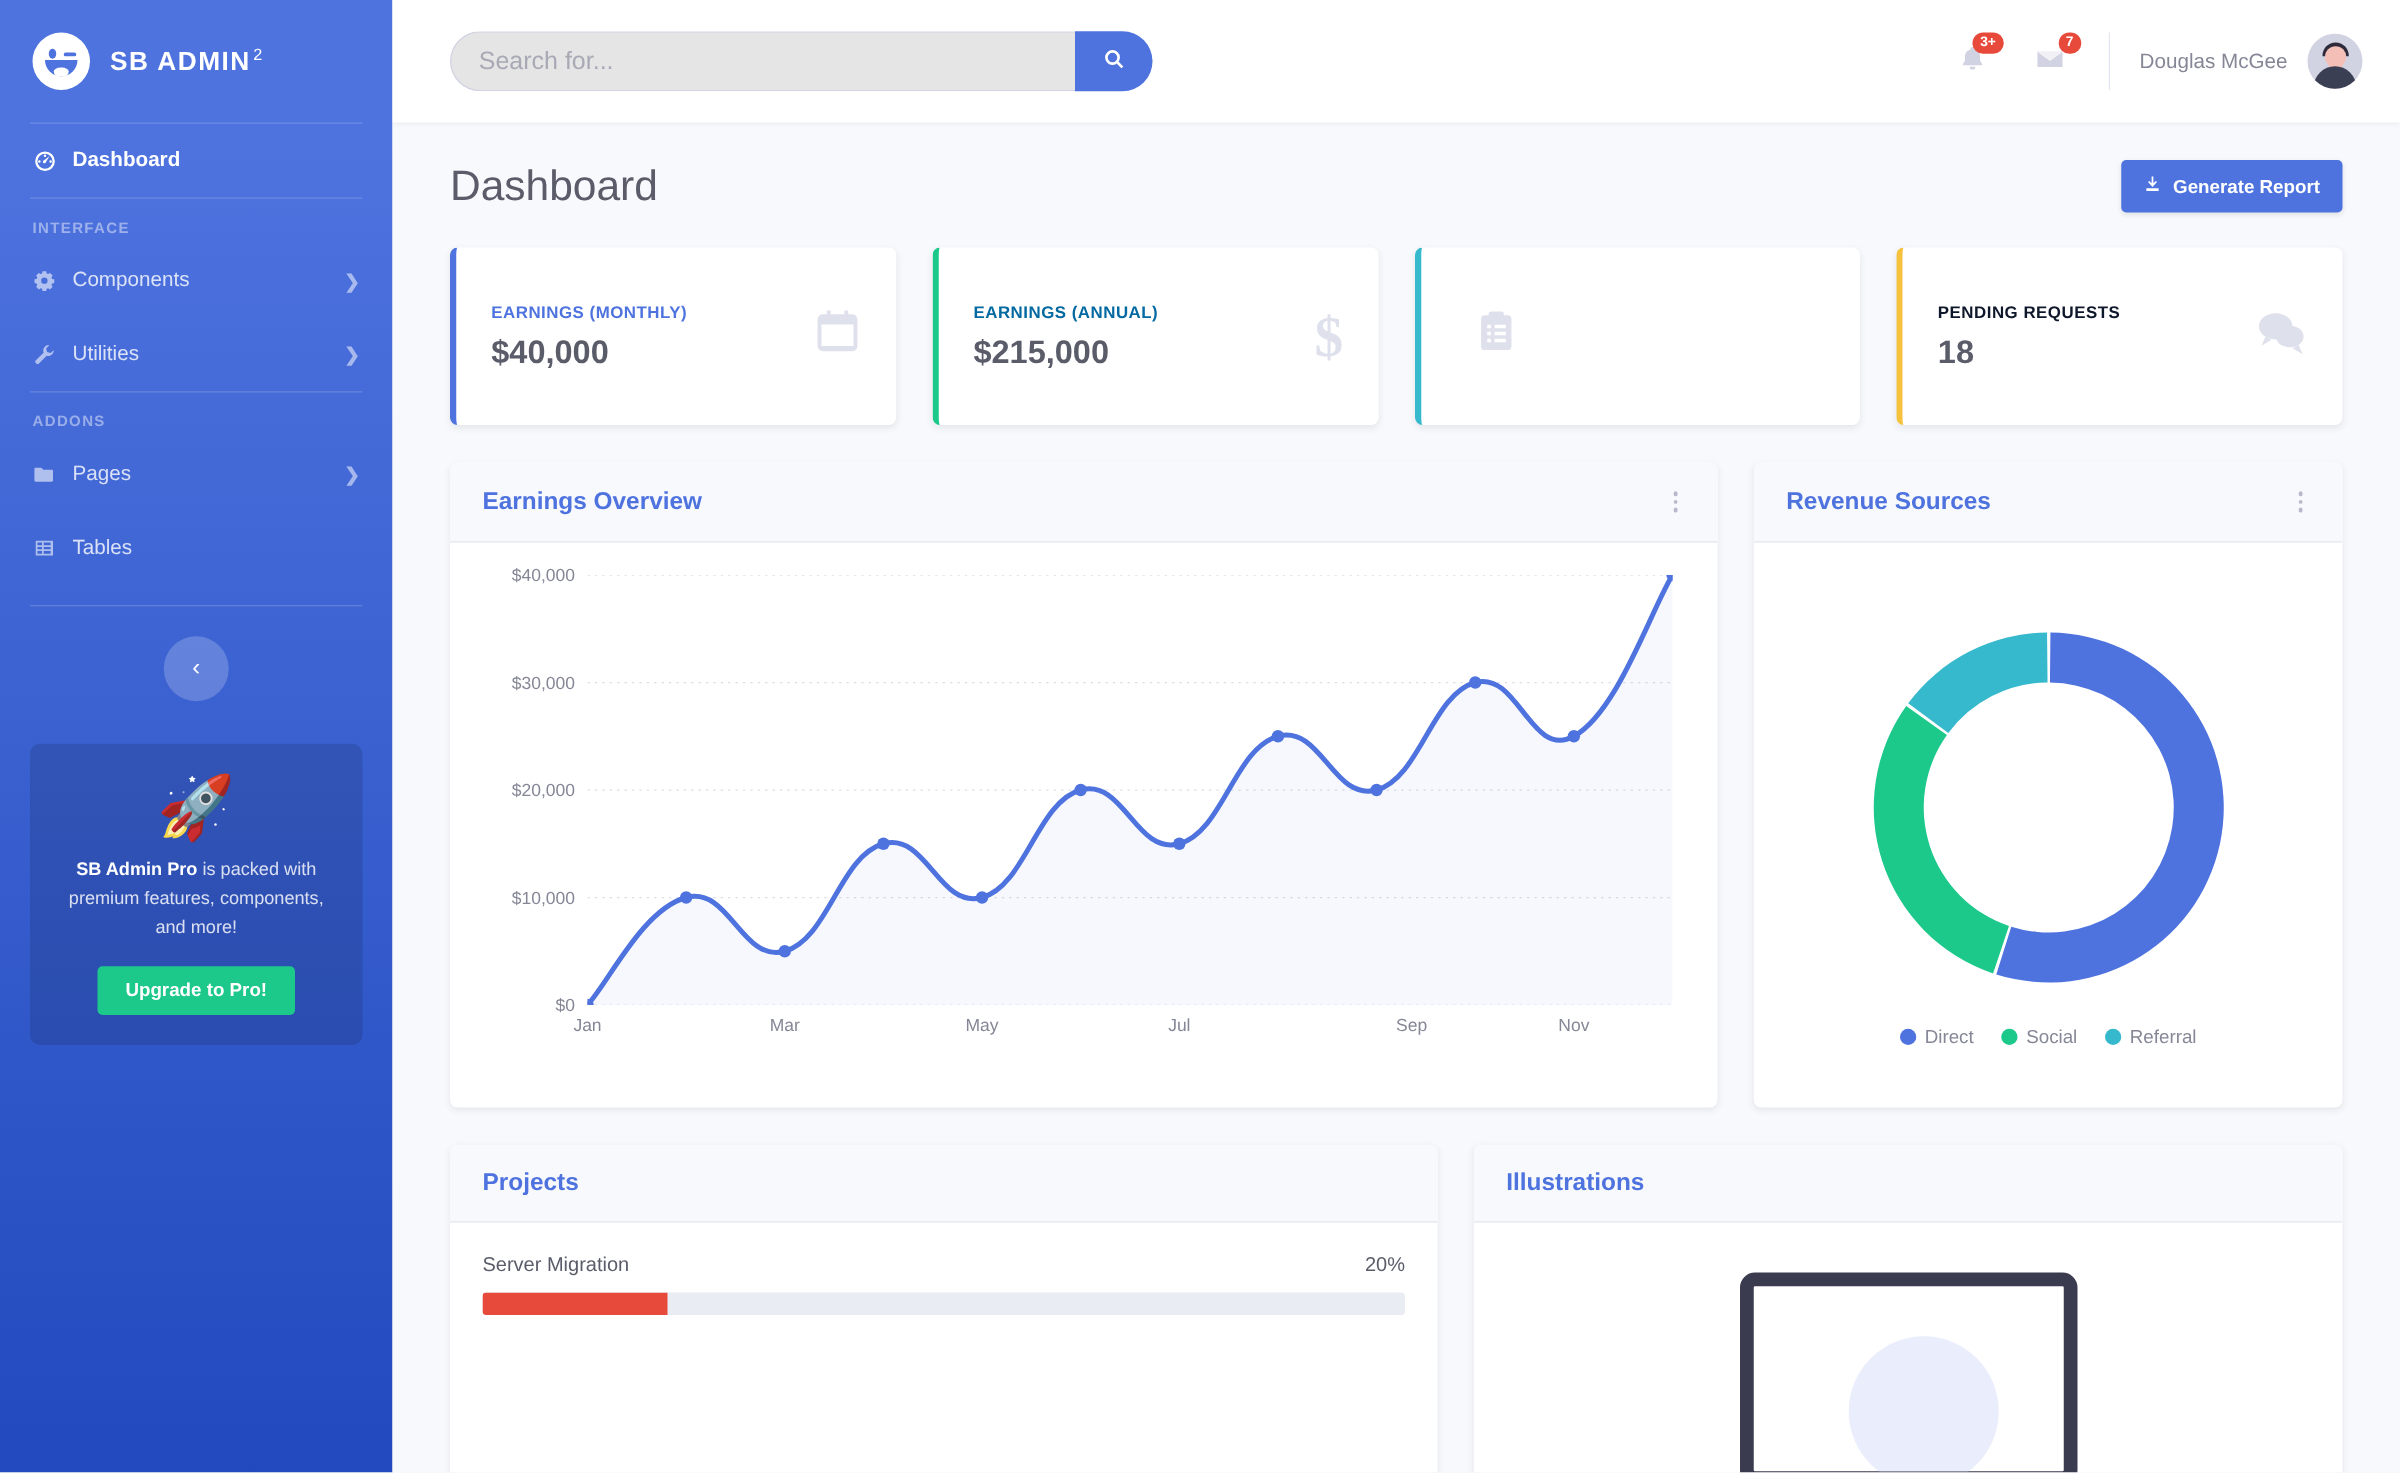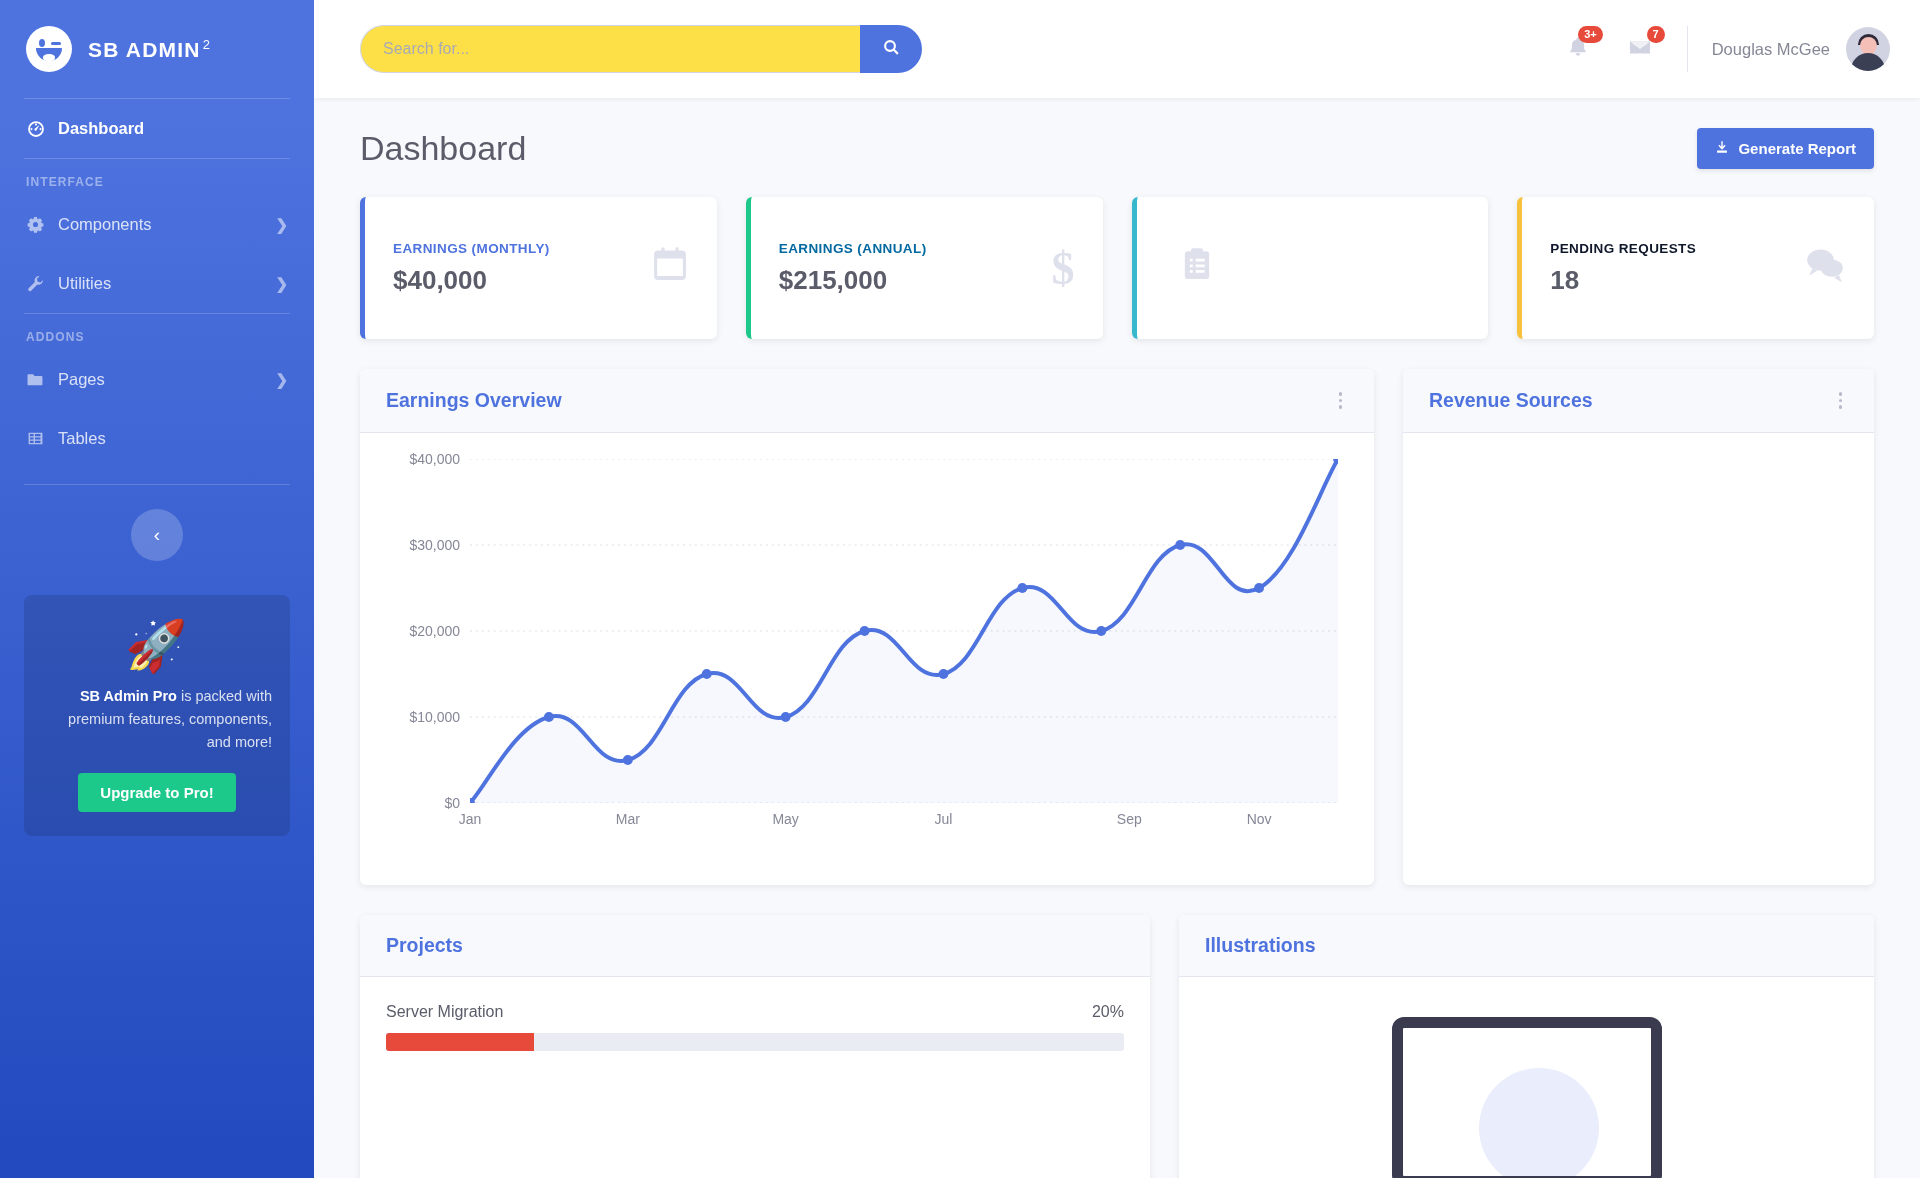--- a/index.html
+++ b/index.html
@@ -78,21 +78,20 @@
     align-items: center; justify-content: center;
   }
   .upgrade-card {
     margin: 34px 24px 0; background: rgba(0,0,0,0.12);
     border-radius: 8px; padding: 26px 18px 24px; text-align: center;
   }
   .rocket { font-size: 50px; line-height: 1; margin-bottom: 14px; }
   .upgrade-text {
     font-size: 14.5px; line-height: 1.6; color: rgba(255,255,255,0.82);
     margin-bottom: 18px;
-    text-align: right;
   }
   .upgrade-text b { color: #fff; }
   .upgrade-btn {
     display: inline-block; background: #1cc88a; color: #fff;
     border: none; border-radius: 4px; padding: 11px 22px;
     font-size: 15px; font-weight: bold; cursor: pointer;
     text-decoration: none;
   }
 
   
@@ -100,21 +99,21 @@
   .topbar {
     height: 98px; background: #fff; display: flex; align-items: center;
     box-shadow: 0 2px 4px rgba(58,59,69,0.06); padding: 0 30px 0 46px;
   }
   .search {
     display: flex; width: 562px; height: 48px;
   }
   .search input {
     flex: 1; border: 1px solid #d1d3e2; border-right: none;
     border-radius: 24px 0 0 24px; padding: 0 22px;
-    font-size: 16px; color: #6e707e; background: #fde047;
+    font-size: 20px; color: #6e707e; background: #e5e5e5;
     font-family: "Liberation Sans", sans-serif; outline: none;
   }
   .search input::placeholder { color: #a8a9b5; }
   .search-btn {
     width: 62px; background: #4e73df; border: none; color: #fff;
     border-radius: 0 24px 24px 0; cursor: pointer;
     display: flex; align-items: center; justify-content: center;
   }
   .topbar-right {
     margin-left: auto; display: flex; align-items: center; gap: 0;
@@ -529,20 +528,43 @@
 
         <div class="card chart-revenue">
           <div class="card-head">
             <span class="card-title">Revenue Sources</span>
             <span class="dots">
                 <i></i>
                 <i></i>
                 <i></i>
               </span>
           </div>
+          <div class="card-body">
+            <div class="donut-wrap">
+              <svg id="donutSvg" width="330" height="330" viewBox="0 0 330 330">
+                  <path d="M 166.34388288473602 25.00645022433315 A 140 140 0 1 1 123.01772259110948 298.55706040327095 L 135.01265899364964 260.39790028805066 A 100 100 0 1 0 165.95991634624 65.0046073030951 Z" fill="#4e73df"></path>
+                  <path d="M 120.46150544177806 297.7264951036048 A 140 140 0 0 1 50.9529245881543 83.80108011799183 L 83.53780327725308 107.00077151285132 A 100 100 0 0 0 133.18678960127005 259.8046393597177 Z" fill="#1cc88a"></path>
+                  <path d="M 52.53275366906655 81.62663193358964 A 140 140 0 0 1 163.65611711526392 25.00645022433315 L 164.04008365375995 65.0046073030951 A 100 100 0 0 0 84.66625262076182 105.4475942382783 Z" fill="#36b9cc"></path>
+                </svg>
+              <div class="legend" id="donutLegend">
+                  <div class="legend-item">
+                    <span class="legend-dot" style="background: rgb(78, 115, 223);"></span>
+                    <span>Direct</span>
+                  </div>
+                  <div class="legend-item">
+                    <span class="legend-dot" style="background: rgb(28, 200, 138);"></span>
+                    <span>Social</span>
+                  </div>
+                  <div class="legend-item">
+                    <span class="legend-dot" style="background: rgb(54, 185, 204);"></span>
+                    <span>Referral</span>
+                  </div>
+                </div>
+            </div>
+          </div>
         </div>
       </div>
 
       <div class="bottom-row">
         <div class="card card-projects">
           <div class="card-head">
             <span class="card-title">Projects</span>
           </div>
           <div class="card-body">
             <div class="proj-row">

